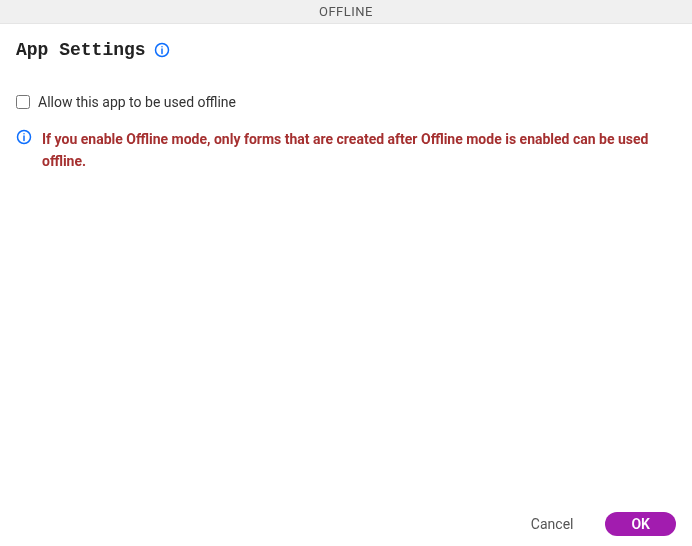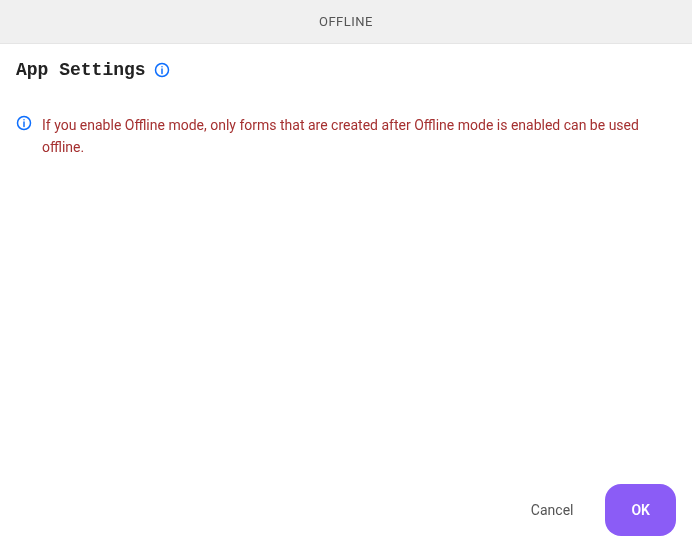--- a/index.html
+++ b/index.html
@@ -11,21 +11,21 @@
       font-family: -apple-system, BlinkMacSystemFont, "Segoe UI", Roboto, Helvetica, Arial, sans-serif;
       width: 692px;
       height: 546px;
       background: #fff;
       position: relative;
       overflow: hidden;
     }
     .header-bar {
       background: #f0f0f0;
       text-align: center;
-      padding: 14px 0;
+      padding: 4px 0;
       font-size: 13px;
       color: #555;
       letter-spacing: 0.5px;
       border-bottom: 1px solid #e5e5e5;
     }
     .content {
       padding: 16px 16px 0 16px;
     }
     .title-row {
       display: flex;
@@ -70,43 +70,44 @@
       padding-right: 20px;
     }
     .warning-row .info-icon {
       flex-shrink: 0;
       margin-top: 1px;
     }
     .warning-text {
       font-size: 14px;
       color: #a53030;
       line-height: 1.6;
+      font-weight: bold;
     }
     .footer {
       position: absolute;
       bottom: 10px;
       right: 16px;
       display: flex;
       align-items: center;
       gap: 32px;
     }
     .cancel-link {
       font-size: 14px;
       color: #555;
       cursor: pointer;
       background: none;
       border: none;
       font-family: inherit;
     }
     .ok-button {
-      background: #8b5cf6;
+      background: #a21caf;
       color: #fff;
       border: none;
       border-radius: 16px;
-      padding: 18px 26px;
+      padding: 4px 26px;
       font-size: 14px;
       font-weight: 600;
       cursor: pointer;
       font-family: inherit;
     }
   </style>
 </head>
 <body>
 
 <div class="header-bar">
@@ -118,20 +119,24 @@
     <h1 class="title">App Settings</h1>
     <span class="info-icon">
       <svg viewBox="0 0 16 16" fill="none" stroke="#0d6efd" stroke-width="1.5">
         <circle cx="8" cy="8" r="6.5"></circle>
         <line x1="8" y1="7" x2="8" y2="11.5" stroke-linecap="round"></line>
         <circle cx="8" cy="4.7" r="0.75" fill="#0d6efd" stroke="none"></circle>
       </svg>
     </span>
   </div>
 
+  <div class="checkbox-row">
+    <input type="checkbox" id="offline-cb" style="">
+    <label for="offline-cb">Allow this app to be used offline</label>
+  </div>
 
   <div class="warning-row">
     <span class="info-icon">
       <svg viewBox="0 0 16 16" fill="none" stroke="#0d6efd" stroke-width="1.5">
         <circle cx="8" cy="8" r="6.5"></circle>
         <line x1="8" y1="7" x2="8" y2="11.5" stroke-linecap="round"></line>
         <circle cx="8" cy="4.7" r="0.75" fill="#0d6efd" stroke="none"></circle>
       </svg>
     </span>
     <div class="warning-text">If you enable Offline mode, only forms that are created after Offline mode is enabled can be used offline.</div>

